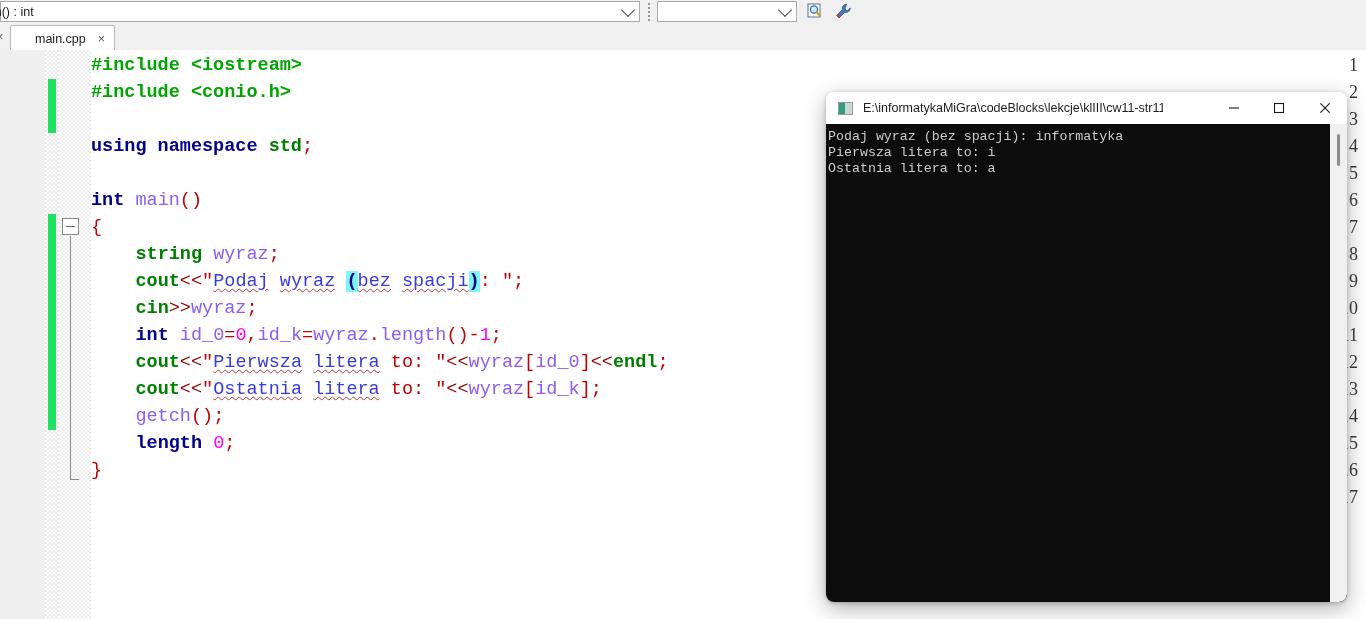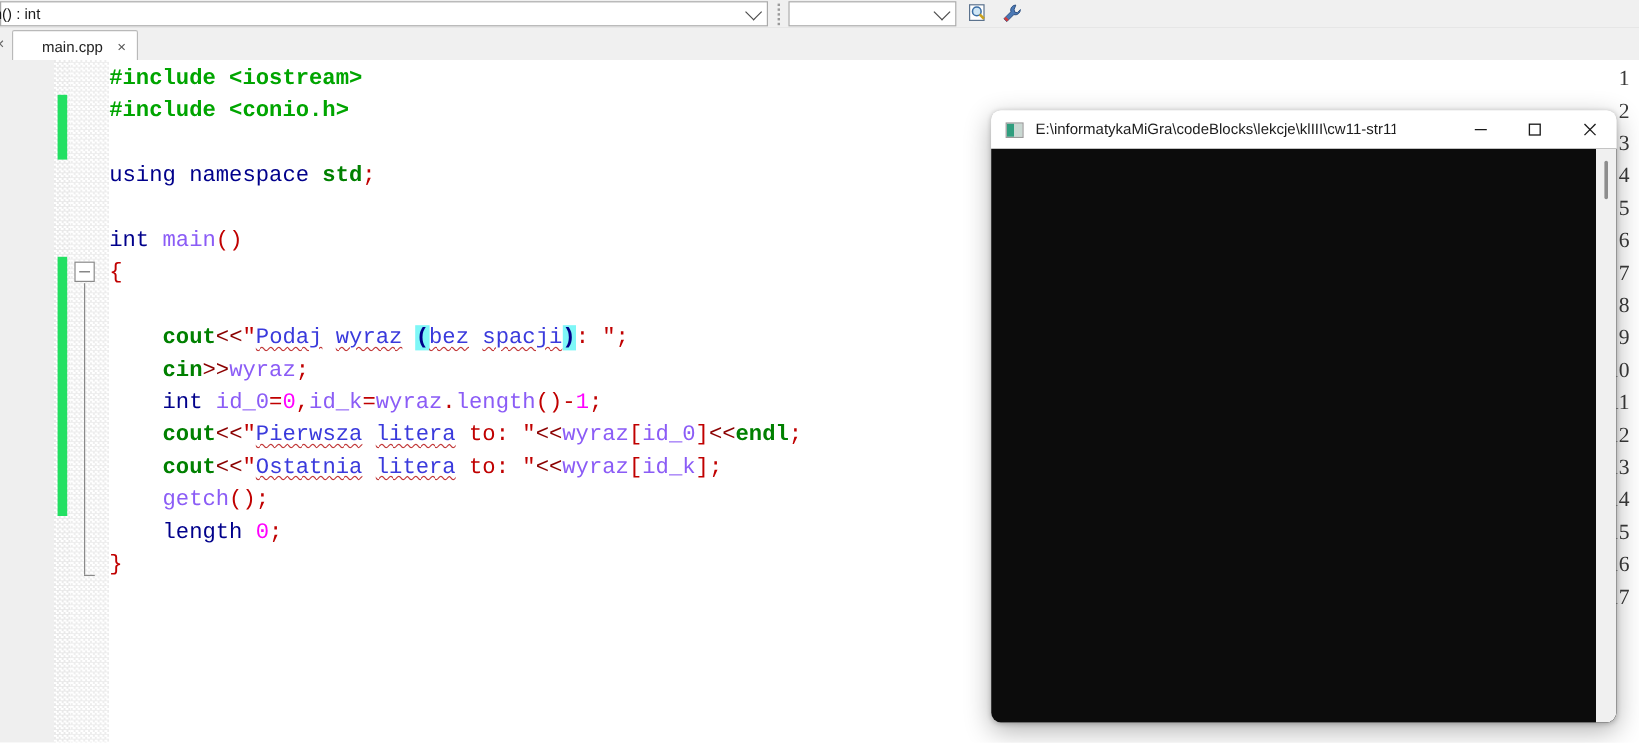--- a/index.html
+++ b/index.html
@@ -83,21 +83,21 @@
     line-height:27.3px;
   }
   .greenbar{position:absolute;left:48px;width:8px;background:#22e062;}
   .codeline{
     position:absolute;left:0;white-space:pre;
     font-family:"Liberation Mono",monospace;font-size:18.5px;
     line-height:27.3px;letter-spacing:0px;
   }
   
   .pre   {color:#00a500;font-weight:bold;}
-  .kw    {color:#00008b;font-weight:normal;}
+  .kw    {color:#00008b;font-weight:bold;}
   .kw2   {color:#008000;font-weight:bold;}
   .str   {color:#c00000;}
   .num   {color:#ff00ff;}
   .op    {color:#c00000;}
   .opb   {color:#8b0000;}
   .plain {color:#8b5cf6;}
   .brk   {color:#c00000;}
   .match {background:#7ef7f7;color:#00008b;font-weight:bold;}
   .sp{ text-decoration:underline; text-decoration-style:wavy;
        text-decoration-color:#c23a3a; text-decoration-thickness:1px;
@@ -232,20 +232,21 @@
 
   <div class="fold-box" style="top:168px;"></div>
   <div class="fold-line" style="top:186px;height:243px;"></div>
   <div class="fold-foot" style="left:70px;top:429px;"></div>
 
   <div class="codeline" style="left:91px;top:2px;"><span class="pre">#include &lt;iostream&gt;</span></div>
   <div class="codeline" style="left:91px;top:29px;"><span class="pre">#include &lt;conio.h&gt;</span></div>
   <div class="codeline" style="left:91px;top:83px;"><span class="kw">using namespace </span><span class="kw2">std</span><span class="op">;</span></div>
   <div class="codeline" style="left:91px;top:137px;"><span class="kw">int </span><span class="plain">main</span><span class="brk">()</span></div>
   <div class="codeline" style="left:91px;top:164px;"><span class="brk">{</span></div>
+  <div class="codeline" style="left:91px;top:191px;"><span class="plain">    </span><span class="kw2">string</span><span class="plain"> wyraz</span><span class="op">;</span></div>
   <div class="codeline" style="left:91px;top:218px;"><span class="plain">    </span><span class="kw2">cout</span><span class="opb">&lt;&lt;</span><span class="str">"</span><span class="sp">Podaj</span><span class="str"> </span><span class="sp">wyraz</span><span class="str"> </span><span class="match">(</span><span class="sp">bez</span><span class="str"> </span><span class="sp">spacji</span><span class="match">)</span><span class="str">: ";</span></div>
   <div class="codeline" style="left:91px;top:245px;"><span class="plain">    </span><span class="kw2">cin</span><span class="opb">&gt;&gt;</span><span class="plain">wyraz</span><span class="op">;</span></div>
   <div class="codeline" style="left:91px;top:272px;"><span class="plain">    </span><span class="kw">int </span><span class="plain">id_0</span><span class="op">=</span><span class="num">0</span><span class="op">,</span><span class="plain">id_k</span><span class="op">=</span><span class="plain">wyraz</span><span class="op">.</span><span class="plain">length</span><span class="brk">()</span><span class="op">-</span><span class="num">1</span><span class="op">;</span></div>
   <div class="codeline" style="left:91px;top:299px;"><span class="plain">    </span><span class="kw2">cout</span><span class="opb">&lt;&lt;</span><span class="str">"</span><span class="sp">Pierwsza</span><span class="str"> </span><span class="sp">litera</span><span class="str"> to: "</span><span class="opb">&lt;&lt;</span><span class="plain">wyraz</span><span class="brk">[</span><span class="plain">id_0</span><span class="brk">]</span><span class="opb">&lt;&lt;</span><span class="kw2">endl</span><span class="op">;</span></div>
   <div class="codeline" style="left:91px;top:326px;"><span class="plain">    </span><span class="kw2">cout</span><span class="opb">&lt;&lt;</span><span class="str">"</span><span class="sp">Ostatnia</span><span class="str"> </span><span class="sp">litera</span><span class="str"> to: "</span><span class="opb">&lt;&lt;</span><span class="plain">wyraz</span><span class="brk">[</span><span class="plain">id_k</span><span class="brk">]</span><span class="op">;</span></div>
   <div class="codeline" style="left:91px;top:353px;text-align:right;"><span class="plain">    getch</span><span class="brk">()</span><span class="op">;</span></div>
   <div class="codeline" style="left:91px;top:380px;"><span class="plain">    </span><span class="kw">length </span><span class="num">0</span><span class="op">;</span></div>
   <div class="codeline" style="left:91px;top:407px;"><span class="brk">}</span></div>
 </div>
 
@@ -264,17 +265,20 @@
         </svg>
     </div>
     <div class="wbtn" id="win-close">
       <svg width="12" height="12" viewBox="0 0 12 12">
         <line x1="1.4" y1="1.4" x2="10.6" y2="10.6" stroke="#1a1a1a" stroke-width="1.1"></line>
         <line x1="10.6" y1="1.4" x2="1.4" y2="10.6" stroke="#1a1a1a" stroke-width="1.1"></line>
       </svg>
     </div>
   </div>
   <div id="console-body">
+    <div id="console-text">Podaj wyraz (bez spacji): informatyka
+Pierwsza litera to: i
+Ostatnia litera to: a</div>
     <div id="console-scrollbar">
       <div id="console-thumb"></div>
     </div>
   </div>
 </div>
 
 </body></html>

